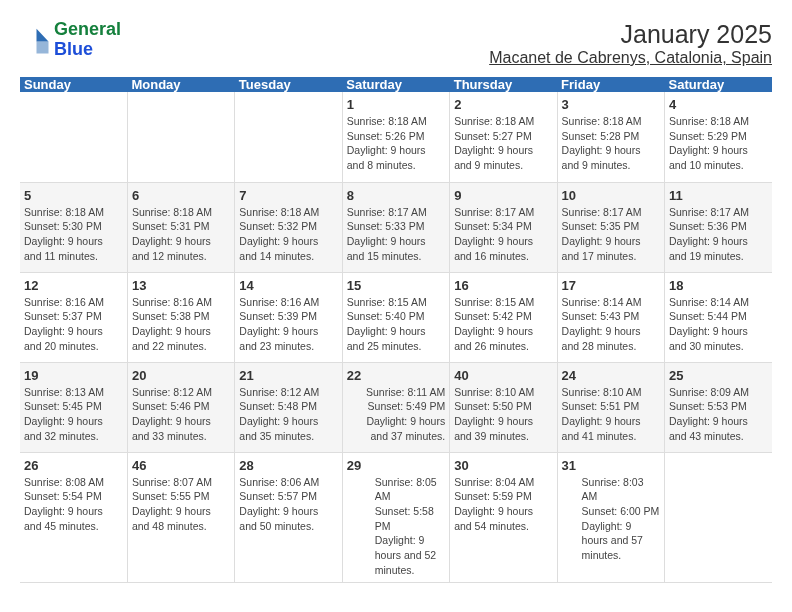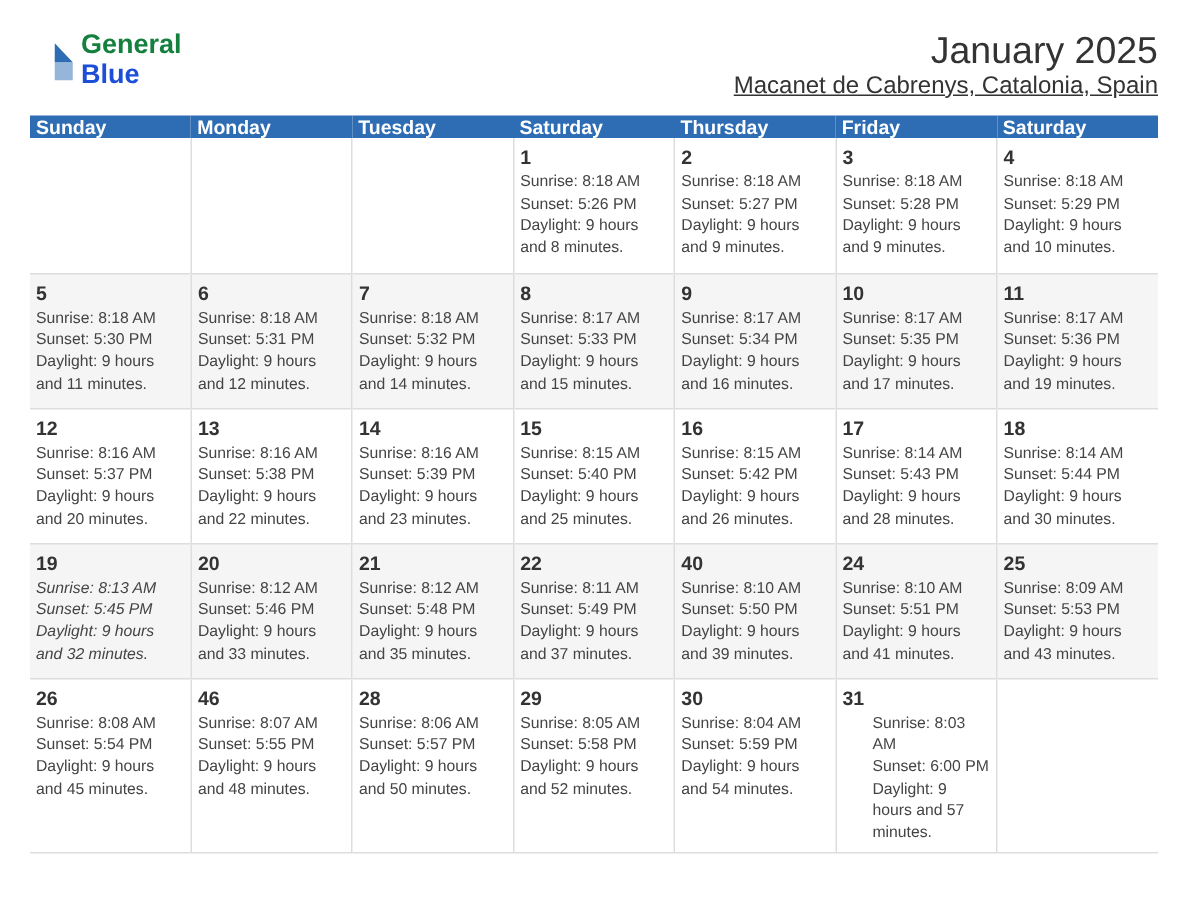--- a/index.html
+++ b/index.html
@@ -236,39 +236,39 @@
         <td>
           <div class="day-number">18</div>
           <div class="day-info" style="white-space: pre-line;">Sunrise: 8:14 AM
 Sunset: 5:44 PM
 Daylight: 9 hours and 30 minutes.</div>
         </td>
       </tr>
       <tr>
         <td>
           <div class="day-number">19</div>
-          <div class="day-info" style="white-space: pre-line; font-style: italic;">Sunrise: 8:13 AM
+          <div class="day-info" style="white-space: pre-line;">Sunrise: 8:13 AM
 Sunset: 5:45 PM
 Daylight: 9 hours and 32 minutes.</div>
         </td>
         <td>
           <div class="day-number">20</div>
           <div class="day-info" style="white-space: pre-line;">Sunrise: 8:12 AM
 Sunset: 5:46 PM
 Daylight: 9 hours and 33 minutes.</div>
         </td>
         <td>
           <div class="day-number">21</div>
           <div class="day-info" style="white-space: pre-line;">Sunrise: 8:12 AM
 Sunset: 5:48 PM
 Daylight: 9 hours and 35 minutes.</div>
         </td>
         <td>
           <div class="day-number">22</div>
-          <div class="day-info" style="white-space: pre-line;">Sunrise: 8:11 AM
+          <div class="day-info" style="white-space: pre-line; text-align: right;">Sunrise: 8:11 AM
 Sunset: 5:49 PM
 Daylight: 9 hours and 37 minutes.</div>
         </td>
         <td>
           <div class="day-number">40</div>
           <div class="day-info" style="white-space: pre-line;">Sunrise: 8:10 AM
 Sunset: 5:50 PM
 Daylight: 9 hours and 39 minutes.</div>
         </td>
         <td>
@@ -298,21 +298,21 @@
 Daylight: 9 hours and 48 minutes.</div>
         </td>
         <td>
           <div class="day-number">28</div>
           <div class="day-info" style="white-space: pre-line;">Sunrise: 8:06 AM
 Sunset: 5:57 PM
 Daylight: 9 hours and 50 minutes.</div>
         </td>
         <td>
           <div class="day-number">29</div>
-          <div class="day-info" style="white-space: pre-line;">Sunrise: 8:05 AM
+          <div class="day-info" style="white-space: pre-line; margin-left: 28px;">Sunrise: 8:05 AM
 Sunset: 5:58 PM
 Daylight: 9 hours and 52 minutes.</div>
         </td>
         <td>
           <div class="day-number">30</div>
           <div class="day-info" style="white-space: pre-line;">Sunrise: 8:04 AM
 Sunset: 5:59 PM
 Daylight: 9 hours and 54 minutes.</div>
         </td>
         <td>

